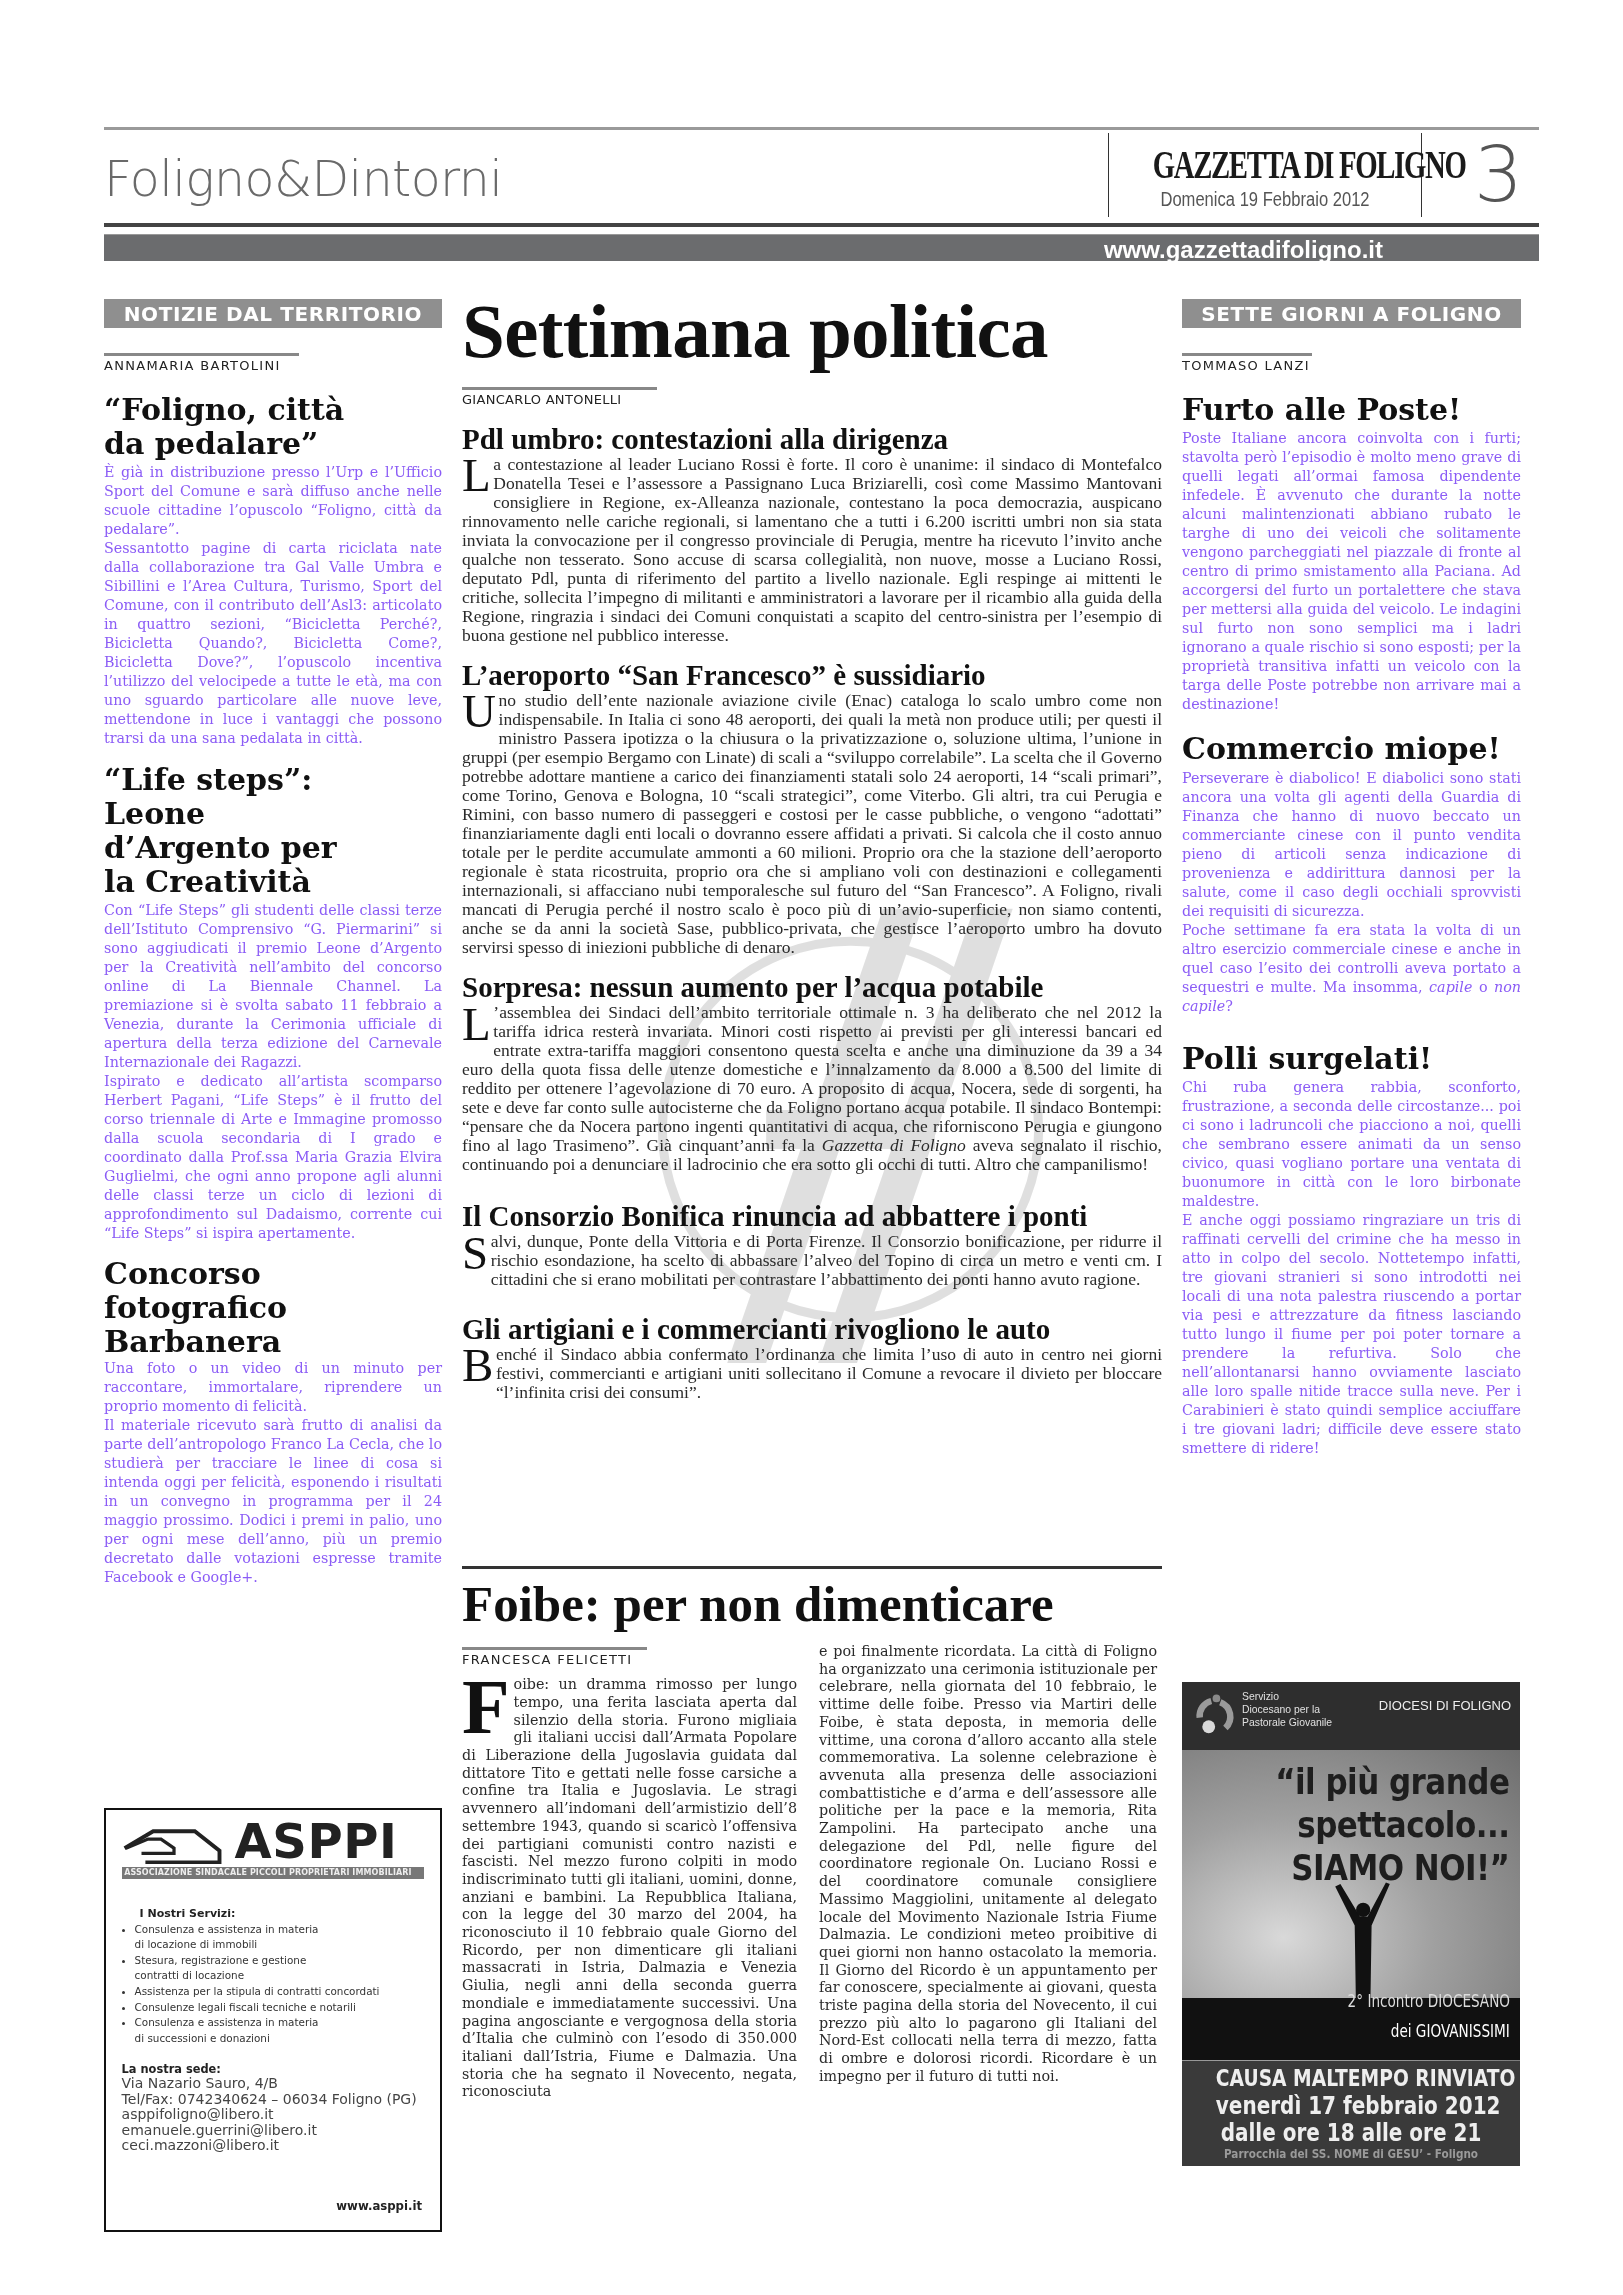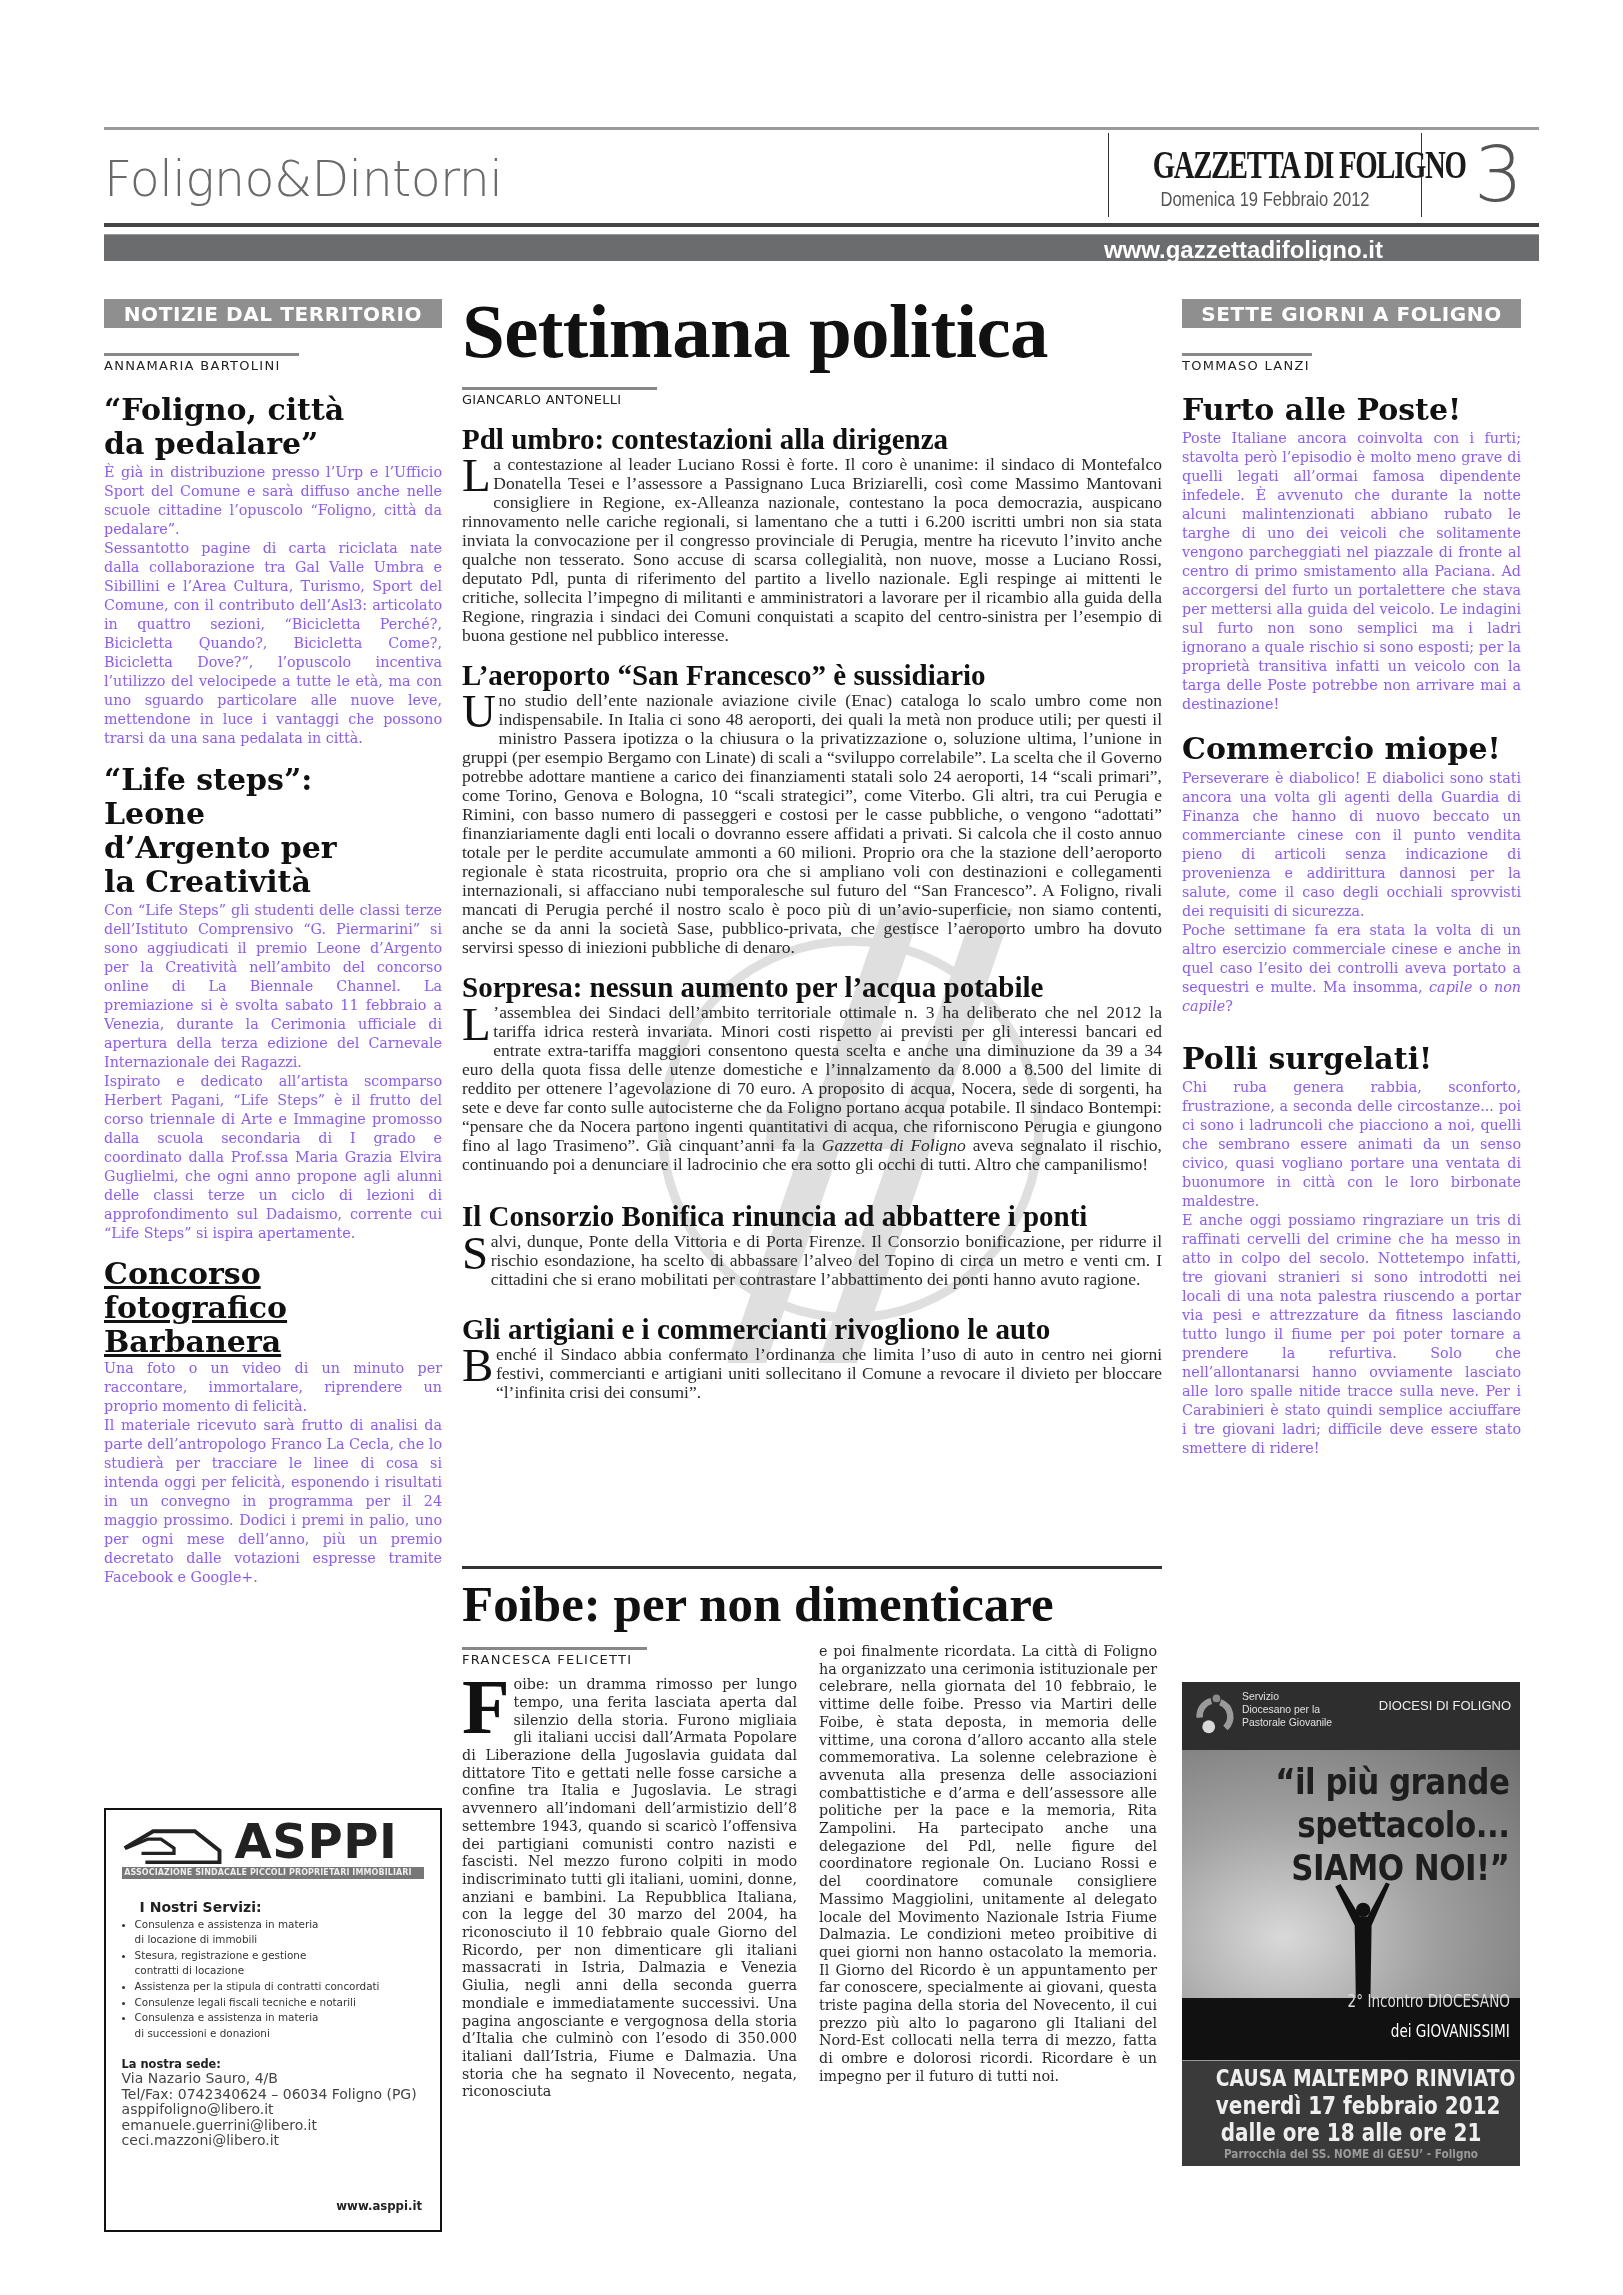--- a/index.html
+++ b/index.html
@@ -42,21 +42,21 @@
   .foibe-title { left: 462px; top: 1575px; font-family: "Liberation Serif", serif; font-weight: bold; font-size: 51px; line-height: 58px; color: #111; }
   .foibe-col1 { left: 462px; top: 1647px; width: 335px; }
   .foibe-col2 { left: 819px; top: 1643px; width: 338px; }
   p.foibe { font-family: "DejaVu Serif", serif; font-size: 14.3px; line-height: 17.7px; margin: 0; text-align: justify; color: #2a2a2a; }
 
   
   .asppi { left: 104px; top: 1808px; width: 338px; height: 424px; border: 2.6px solid #111; box-sizing: border-box; padding: 9px 15.6px; background: #fff; }
   .asppi-logo { height: 45px; display: flex; align-items: flex-end; gap: 9px; }
   .asppi-name { font-family: "DejaVu Sans", sans-serif; font-weight: bold; font-size: 48px; line-height: 45px; color: #222; letter-spacing: 0.6px; }
   .asppi-sub { background: #777; color: #eee; font-family: "DejaVu Sans", sans-serif; font-size: 8px; font-weight: bold; padding: 1.9px 2.6px; margin-top: 2.6px; white-space: nowrap; letter-spacing: 0.1px; }
-  .asppi-h { font-family: "DejaVu Sans", sans-serif; font-weight: bold; font-size: 14px; margin-top: 20px; color: #222; padding-left: 18px; }
+  .asppi-h { font-family: "DejaVu Sans", sans-serif; font-weight: bold; font-size: 11px; margin-top: 28px; color: #222; padding-left: 18px; }
   .asppi ul { margin: 1.3px 0 0 0; padding-left: 13px; font-family: "DejaVu Sans", sans-serif; font-size: 10.4px; line-height: 15.6px; color: #333; }
   .asppi li { margin: 0; }
   .asppi-sede { font-family: "DejaVu Sans", sans-serif; font-weight: bold; font-size: 11.4px; margin-top: 15.6px; color: #222; }
   .asppi-line { font-family: "DejaVu Sans", sans-serif; font-size: 14px; line-height: 15.6px; color: #444; }
   .asppi-web { position: absolute; right: 18px; bottom: 17px; font-family: "DejaVu Sans", sans-serif; font-weight: bold; font-size: 11.7px; color: #222; }
 
   
   .dioc { left: 1182px; top: 1682px; width: 338px; height: 484px; background: #555; overflow: hidden; }
   .dioc-head { position: absolute; left: 0; top: 0; width: 338px; height: 68px; background: #2e2e2e; }
   .dioc-logo { position: absolute; left: 10.4px; top: 10.4px; width: 45px; height: 45px; }
@@ -101,21 +101,21 @@
     <p class="body">Sessantotto pagine di carta riciclata nate dalla collaborazione tra Gal Valle Umbra e Sibillini e l’Area Cultura, Turismo, Sport del Comune, con il contributo dell’Asl3: articolato in quattro sezioni, “Bicicletta Perché?, Bicicletta Quando?, Bicicletta Come?, Bicicletta Dove?”, l’opuscolo incentiva l’utilizzo del velocipede a tutte le età, ma con uno sguardo particolare alle nuove leve, mettendone in luce i vantaggi che possono trarsi da una sana pedalata in città.</p>
   </article>
 
   <article style="margin-top:14.3px;">
     <h2 class="hl" style="width:273px;">“Life steps”: Leone d’Argento per la Creatività</h2>
     <p class="body" style="margin-top:2.6px;">Con “Life Steps” gli studenti delle classi terze dell’Istituto Comprensivo “G. Piermarini” si sono aggiudicati il premio Leone d’Argento per la Creatività nell’ambito del concorso online di La Biennale Channel. La premiazione si è svolta sabato 11 febbraio a Venezia, durante la Cerimonia ufficiale di apertura della terza edizione del Carnevale Internazionale dei Ragazzi.</p>
     <p class="body">Ispirato e dedicato all’artista scomparso Herbert Pagani, “Life Steps” è il frutto del corso triennale di Arte e Immagine promosso dalla scuola secondaria di I grado e coordinato dalla Prof.ssa Maria Grazia Elvira Guglielmi, che ogni anno propone agli alunni delle classi terze un ciclo di lezioni di approfondimento sul Dadaismo, corrente cui “Life Steps” si ispira apertamente.</p>
   </article>
 
   <article style="margin-top:14.3px;">
-    <h2 class="hl" style="width:195px;text-decoration:underline;">Concorso fotografico Barbanera</h2>
+    <h2 class="hl" style="width:195px;">Concorso fotografico Barbanera</h2>
     <p class="body">Una foto o un video di un minuto per raccontare, immortalare, riprendere un proprio momento di felicità.</p>
     <p class="body">Il materiale ricevuto sarà frutto di analisi da parte dell’antropologo Franco La Cecla, che lo studierà per tracciare le linee di cosa si intenda oggi per felicità, esponendo i risultati in un convegno in programma per il 24 maggio prossimo. Dodici i premi in palio, uno per ogni mese dell’anno, più un premio decretato dalle votazioni espresse tramite Facebook e Google+.</p>
   </article>
 </div>
 
 <div class="abs asppi">
   <div class="asppi-logo">
     <svg width="104" height="42" viewBox="0 0 160 64">
       <polyline points="4,40 48,14 112,14 150,44 150,62 36,62" fill="none" stroke="#222" stroke-width="6"></polyline>
       <polyline points="6,40 40,26 60,26 80,40 80,48 30,48" fill="none" stroke="#222" stroke-width="5"></polyline>

